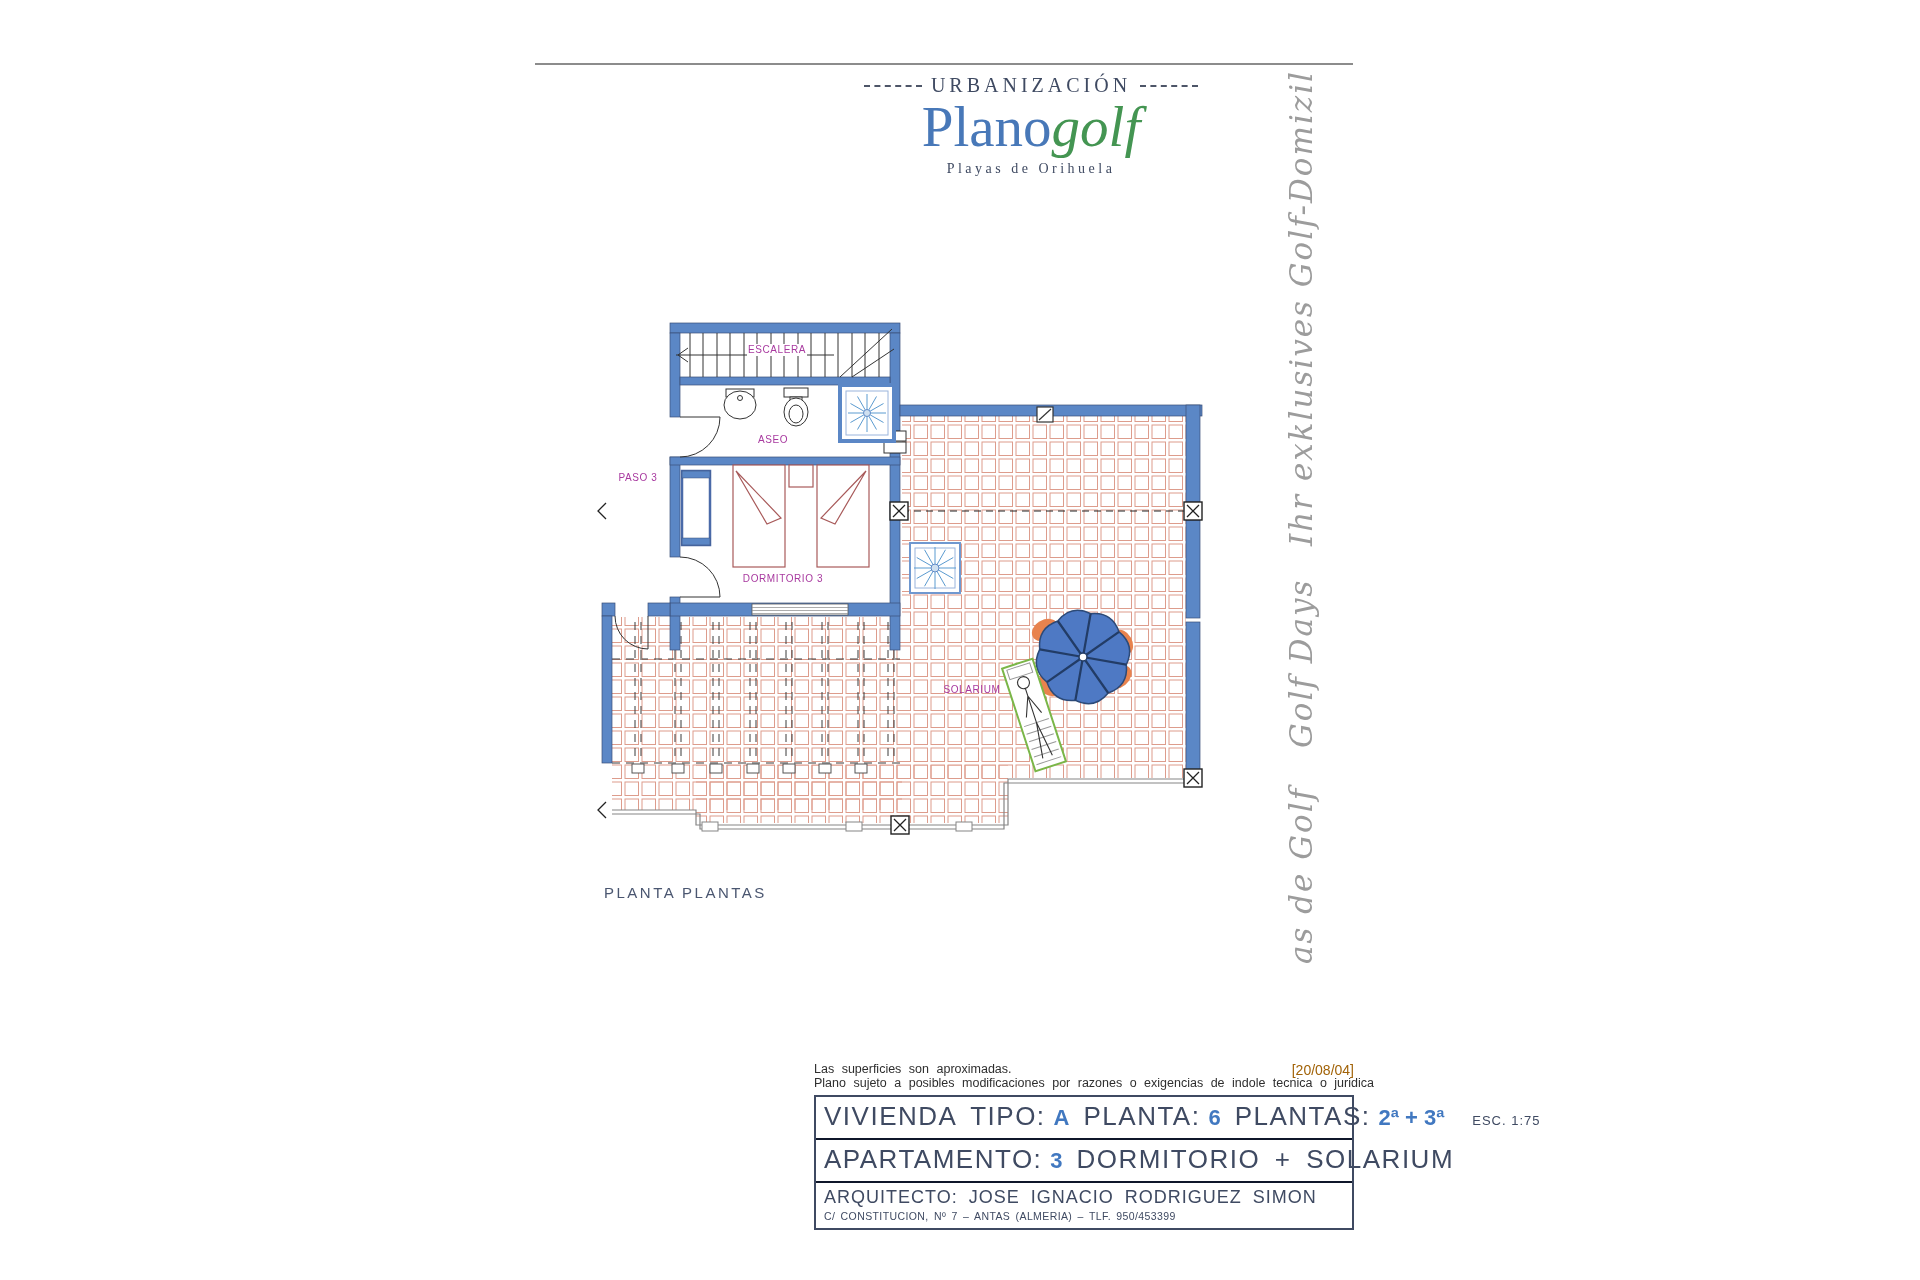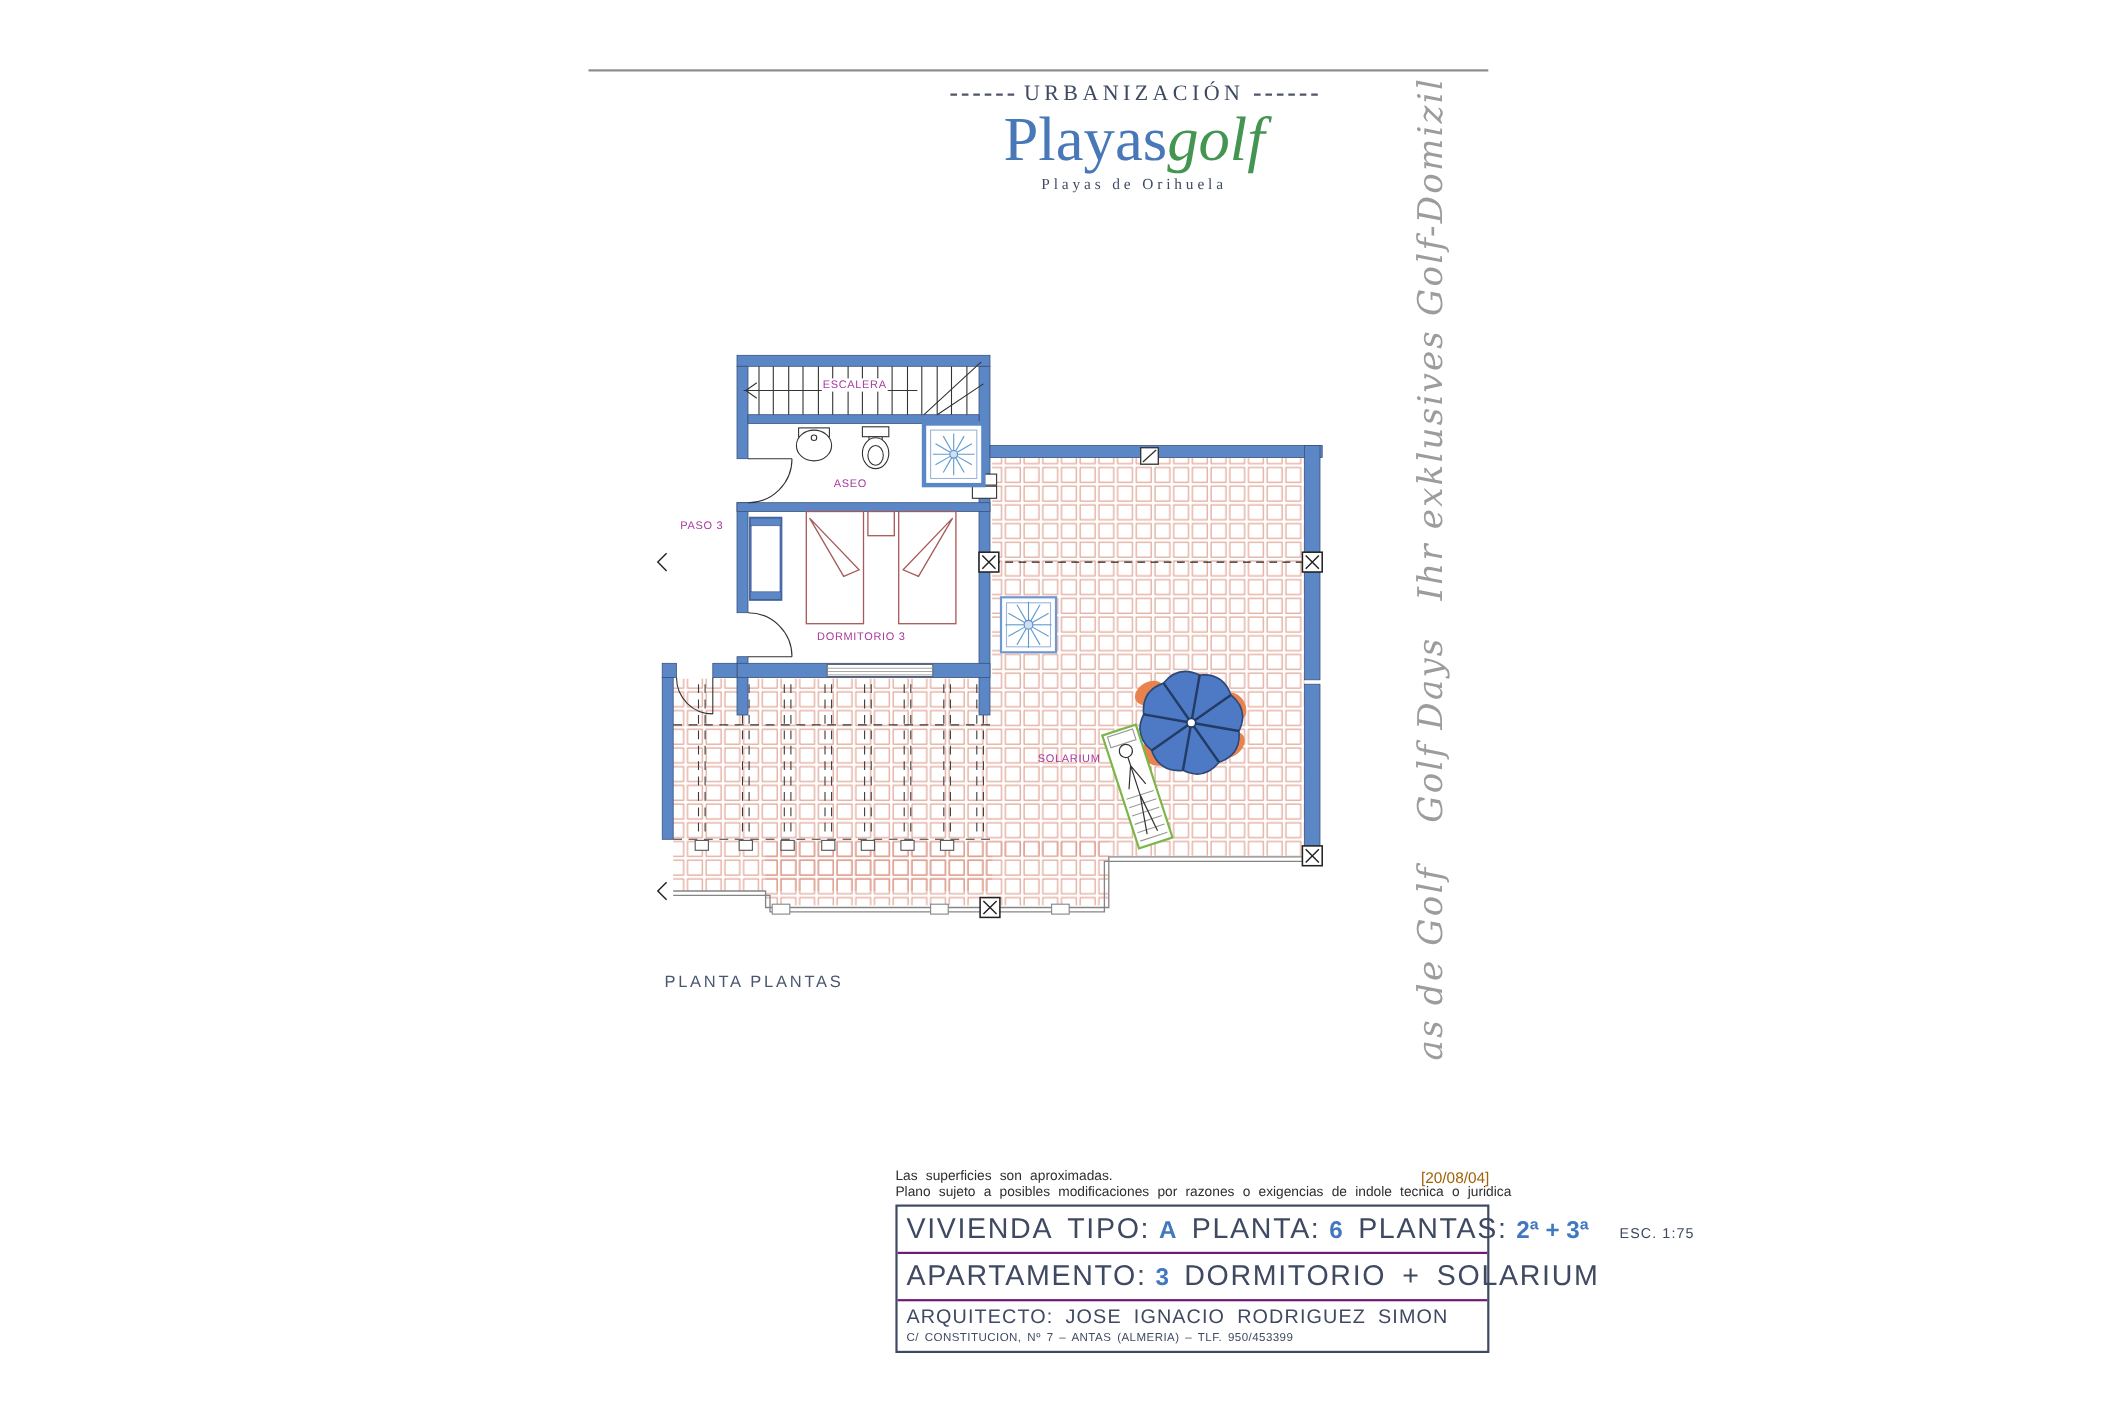--- a/index.html
+++ b/index.html
@@ -23,21 +23,21 @@
   .vt1{top:88px;height:458px;}
   .vt2{top:584px;height:164px;}
   .vt3{top:774px;height:190px;}
   
   .plan-caption{left:604px;top:884px;font-size:15px;letter-spacing:2.5px;color:#4a5670;}
   
   .footer{left:814px;top:1062px;width:540px;color:#2e2e2e;}
   .footer .stamp{position:absolute;right:0;top:0;font-size:14px;color:#a16207;}
   .footer .note{font-size:12.5px;line-height:1.15;word-spacing:4px;white-space:nowrap;}
   .ftable{margin-top:4px;border:2px solid #3f4a62;color:#3f4a62;}
-  .frow{border-top:2px solid #701a75;padding:4px 8px 6px 8px;display:flex;align-items:baseline;}
+  .frow{border-top:2px solid #0f172a;padding:4px 8px 6px 8px;display:flex;align-items:baseline;}
   .frow:first-child{border-top:none;}
   .frow .lab{font-size:26px;letter-spacing:1.5px;word-spacing:6px;white-space:nowrap;}
   .frow .val{font-size:22px;font-weight:bold;color:#4178c0;margin:0 14px 0 8px;white-space:nowrap;}
   .frow .scale{font-size:13px;letter-spacing:1px;margin-left:14px;white-space:nowrap;}
   .arch-row{display:block;}
   .arch-row .line1{font-size:18px;letter-spacing:1px;word-spacing:5px;white-space:nowrap;}
   .arch-row .line2{font-size:10.5px;margin-top:2px;letter-spacing:.4px;word-spacing:2px;white-space:nowrap;}
   .sp{flex:1;}
   
   text.mag{fill:#a8399f;font-family:"Liberation Sans",sans-serif;font-size:10px;letter-spacing:.6px;}
@@ -46,21 +46,21 @@
 <body>
 
 <div class="abs top-rule"></div>
 
 <div class="abs logo">
   <div class="urb-row">
     <span class="dash"></span>
     <span class="urb">URBANIZACIÓN</span>
     <span class="dash"></span>
   </div>
-  <div class="brand"><span class="blue">Playas</span><span class="green">golf</span></div>
+  <div class="brand"><span class="blue">Plano</span><span class="green">golf</span></div>
   <div class="subtitle">Playas de Orihuela</div>
 </div>
 
 <div class="abs vtext vt1">Ihr exklusives Golf-Domizil</div>
 <div class="abs vtext vt2">Golf Days</div>
 <div class="abs vtext vt3">as de Golf</div>
 
 <svg class="abs" style="left:590px;top:305px;" width="640" height="580" viewBox="0 0 640 580">
   <defs>
     <pattern id="tile" width="17" height="17" patternUnits="userSpaceOnUse">

